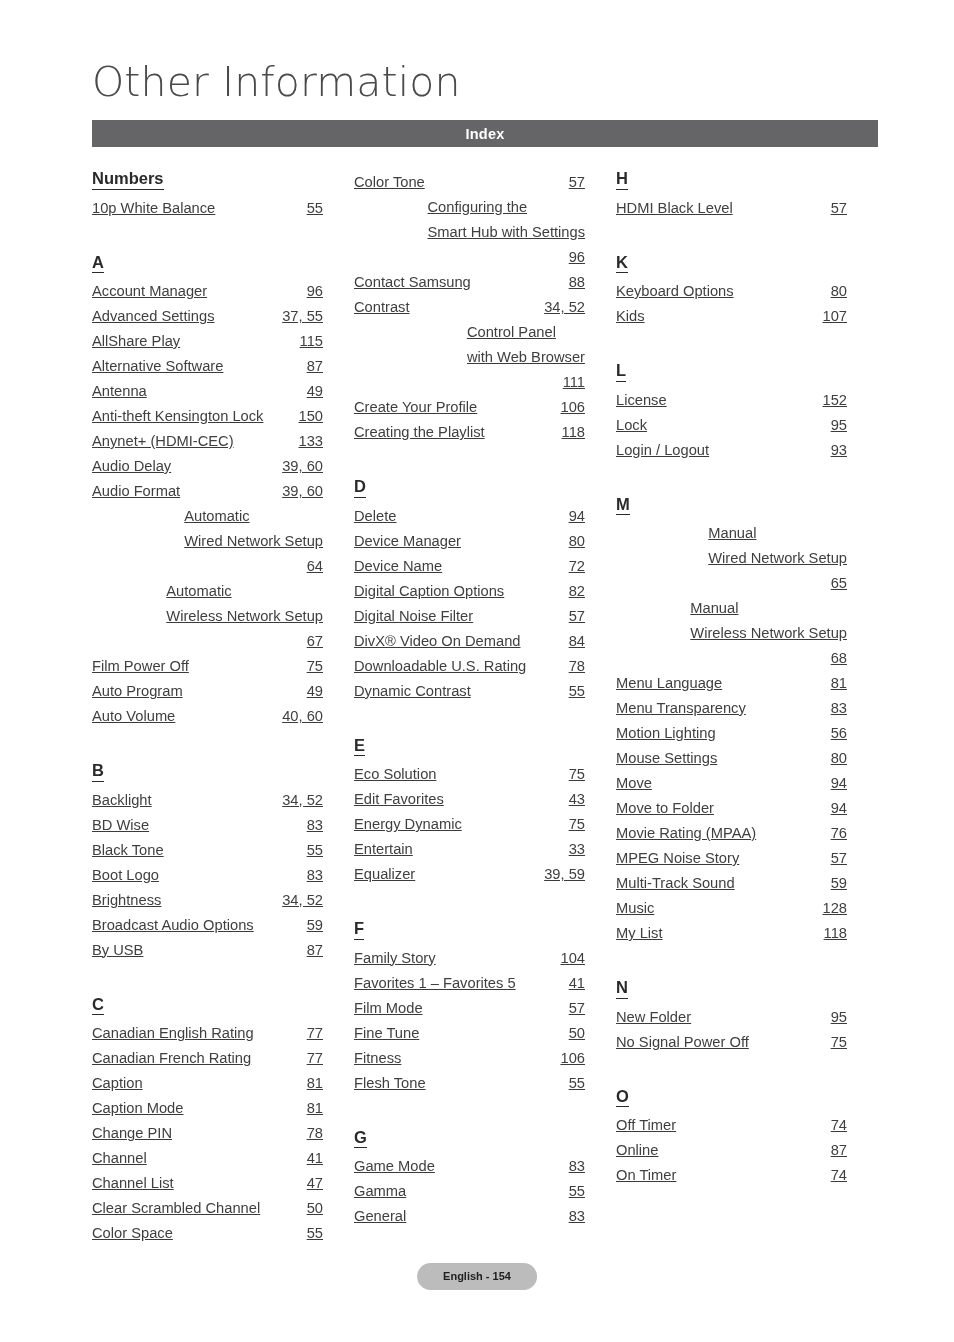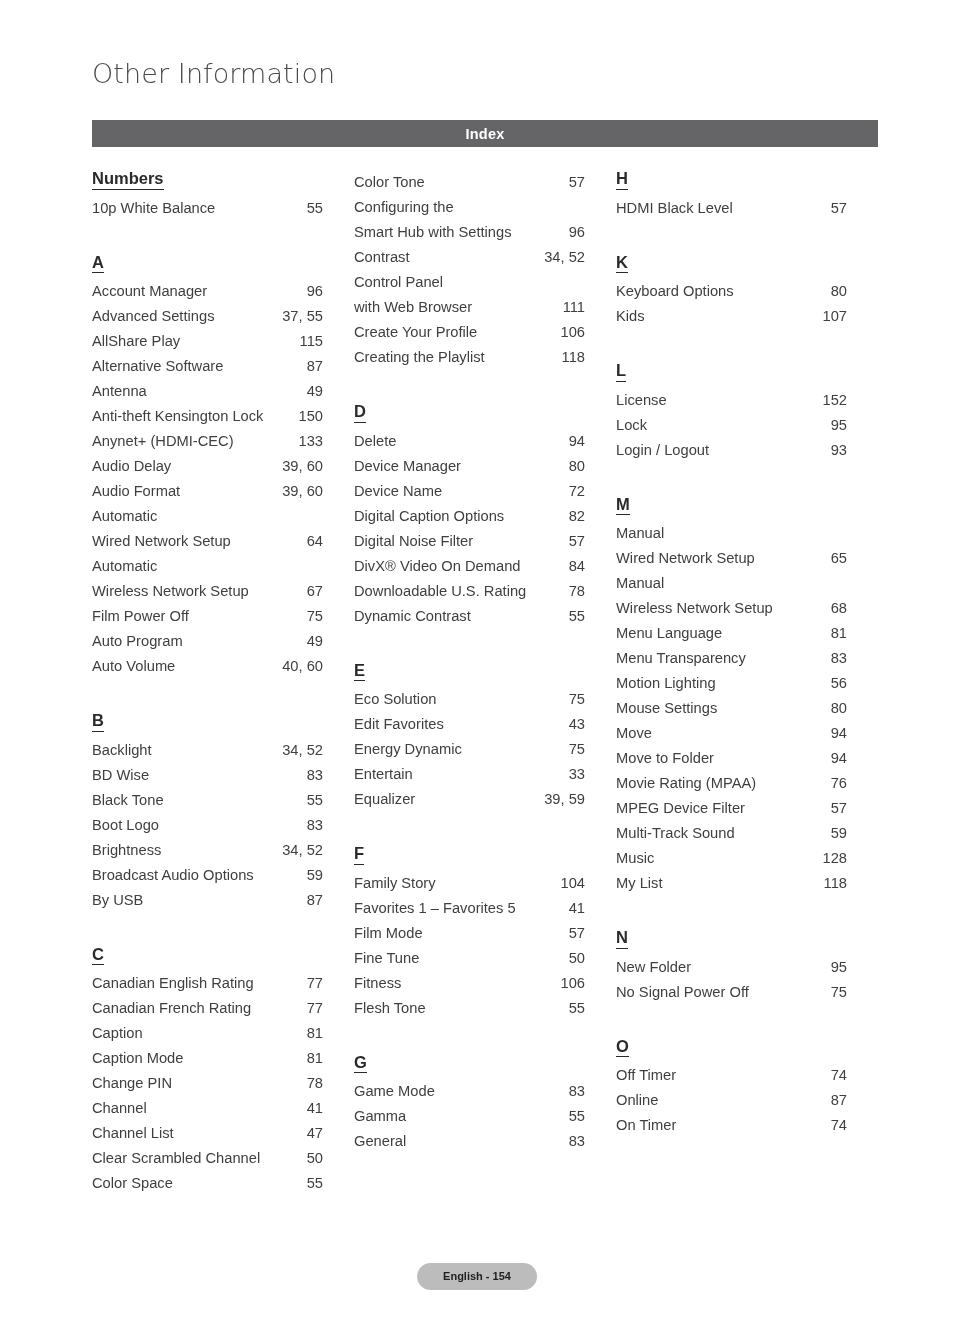--- a/index.html
+++ b/index.html
@@ -21,21 +21,21 @@
     width: 954px;
     height: 1342px;
     box-sizing: border-box;
   }
 
   
   .page-title {
     position: absolute;
     left: 92px;
     top: 58px;
-    font-size: 27px;
+    font-size: 41px;
     font-weight: 300;
     letter-spacing: 0.1px;
     color: #4a4a4a;
     font-family: "DejaVu Sans", sans-serif;
     white-space: nowrap;
   }
 
   
   .index-bar {
     position: absolute;
@@ -66,20 +66,21 @@
   }
   .column {
     width: 231px;
     margin-right: 31px;
   }
   .column:last-child { margin-right: 0; }
 
   
   .section {
     margin-bottom: 0;
+    text-decoration: underline;
   }
   .section-letter {
     font-size: 16.5px;
     font-weight: bold;
     color: #2a2a2a;
     border-bottom: 1.6px solid #2a2a2a;
     display: inline-block;
     padding-bottom: 2px;
     line-height: 1.0;
     margin-bottom: 6px;
@@ -105,20 +106,21 @@
   .entry-label .wrapline {
     display: block;
   }
   .entry-page {
     flex: 0 0 auto;
     padding-left: 8px;
     text-align: right;
     color: #3f3f3f;
   }
   .entry.two-line {
+    flex-direction: column;
   }
 
   
   .footer-pill {
     position: absolute;
     left: 50%;
     transform: translateX(-50%);
     top: 1263px;
     background: #bcbcbc;
     border-radius: 16px;
@@ -253,20 +255,24 @@
             <span class="entry-page">57</span>
           </div>
           <div class="entry two-line">
             <span class="entry-label">
               <span class="wrapline">Configuring the</span>
               <span class="wrapline">Smart Hub with Settings</span>
             </span>
             <span class="entry-page">96</span>
           </div>
           <div class="entry">
+            <span class="entry-label">Contact Samsung</span>
+            <span class="entry-page">88</span>
+          </div>
+          <div class="entry">
             <span class="entry-label">Contrast</span>
             <span class="entry-page">34, 52</span>
           </div>
           <div class="entry two-line">
             <span class="entry-label">
               <span class="wrapline">Control Panel</span>
               <span class="wrapline">with Web Browser</span>
             </span>
             <span class="entry-page">111</span>
           </div>
@@ -399,21 +405,21 @@
           </div><div class="entry">
             <span class="entry-label">Move</span>
             <span class="entry-page">94</span>
           </div><div class="entry">
             <span class="entry-label">Move to Folder</span>
             <span class="entry-page">94</span>
           </div><div class="entry">
             <span class="entry-label">Movie Rating (MPAA)</span>
             <span class="entry-page">76</span>
           </div><div class="entry">
-            <span class="entry-label">MPEG Device Filter</span>
+            <span class="entry-label">MPEG Noise Story</span>
             <span class="entry-page">57</span>
           </div><div class="entry">
             <span class="entry-label">Multi-Track Sound</span>
             <span class="entry-page">59</span>
           </div><div class="entry">
             <span class="entry-label">Music</span>
             <span class="entry-page">128</span>
           </div><div class="entry">
             <span class="entry-label">My List</span>
             <span class="entry-page">118</span>

